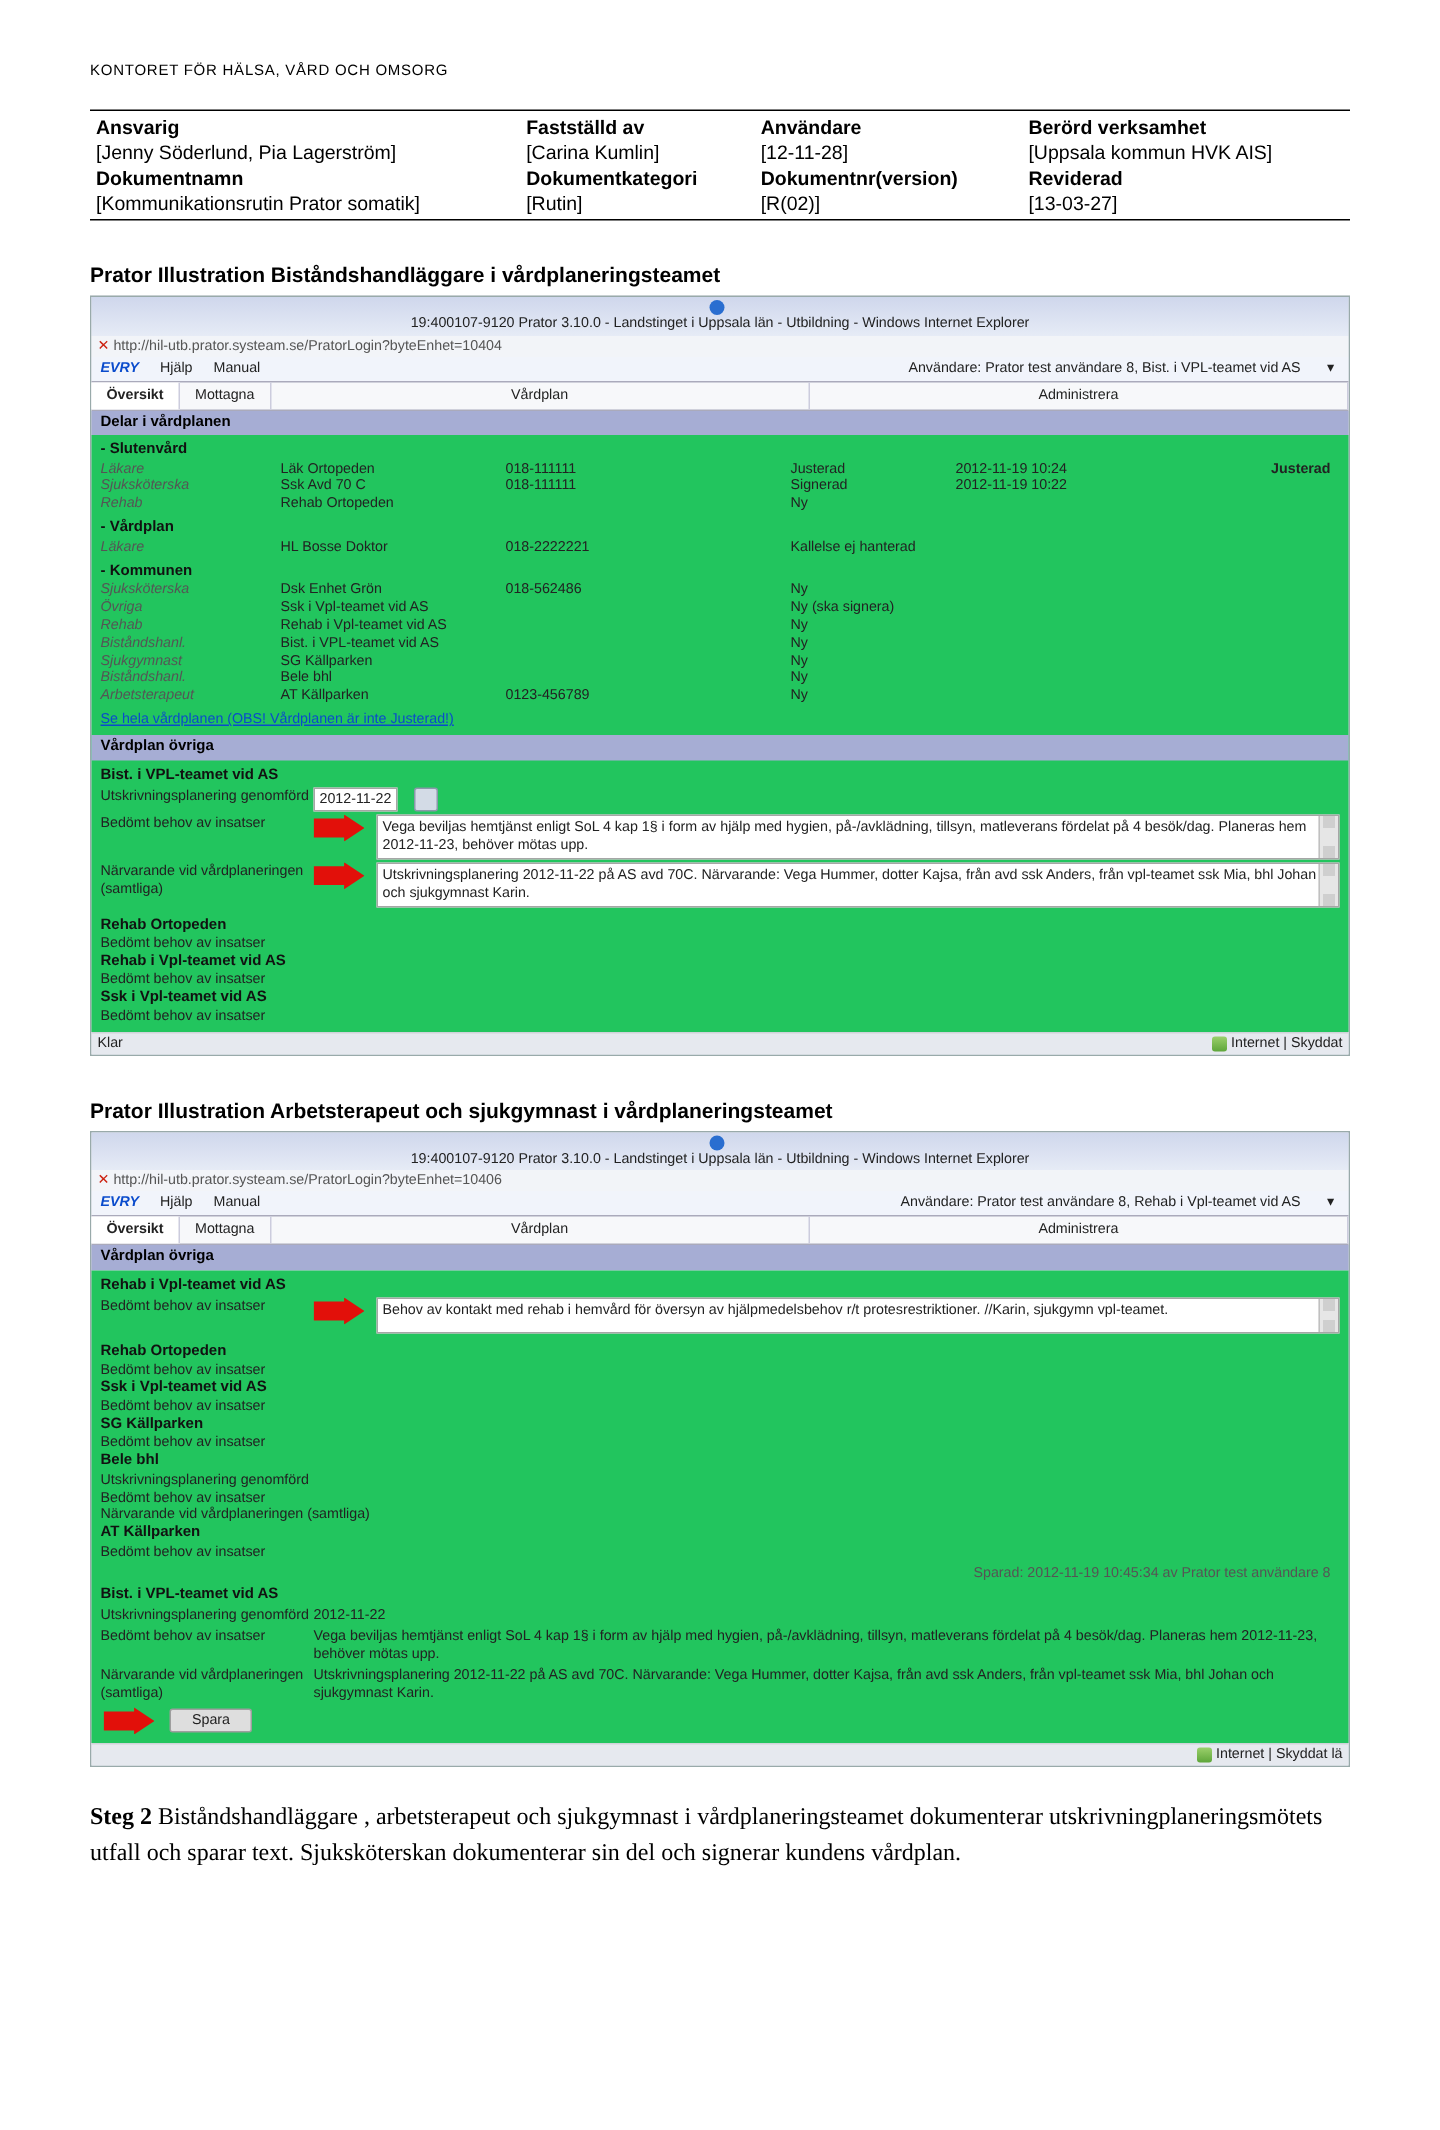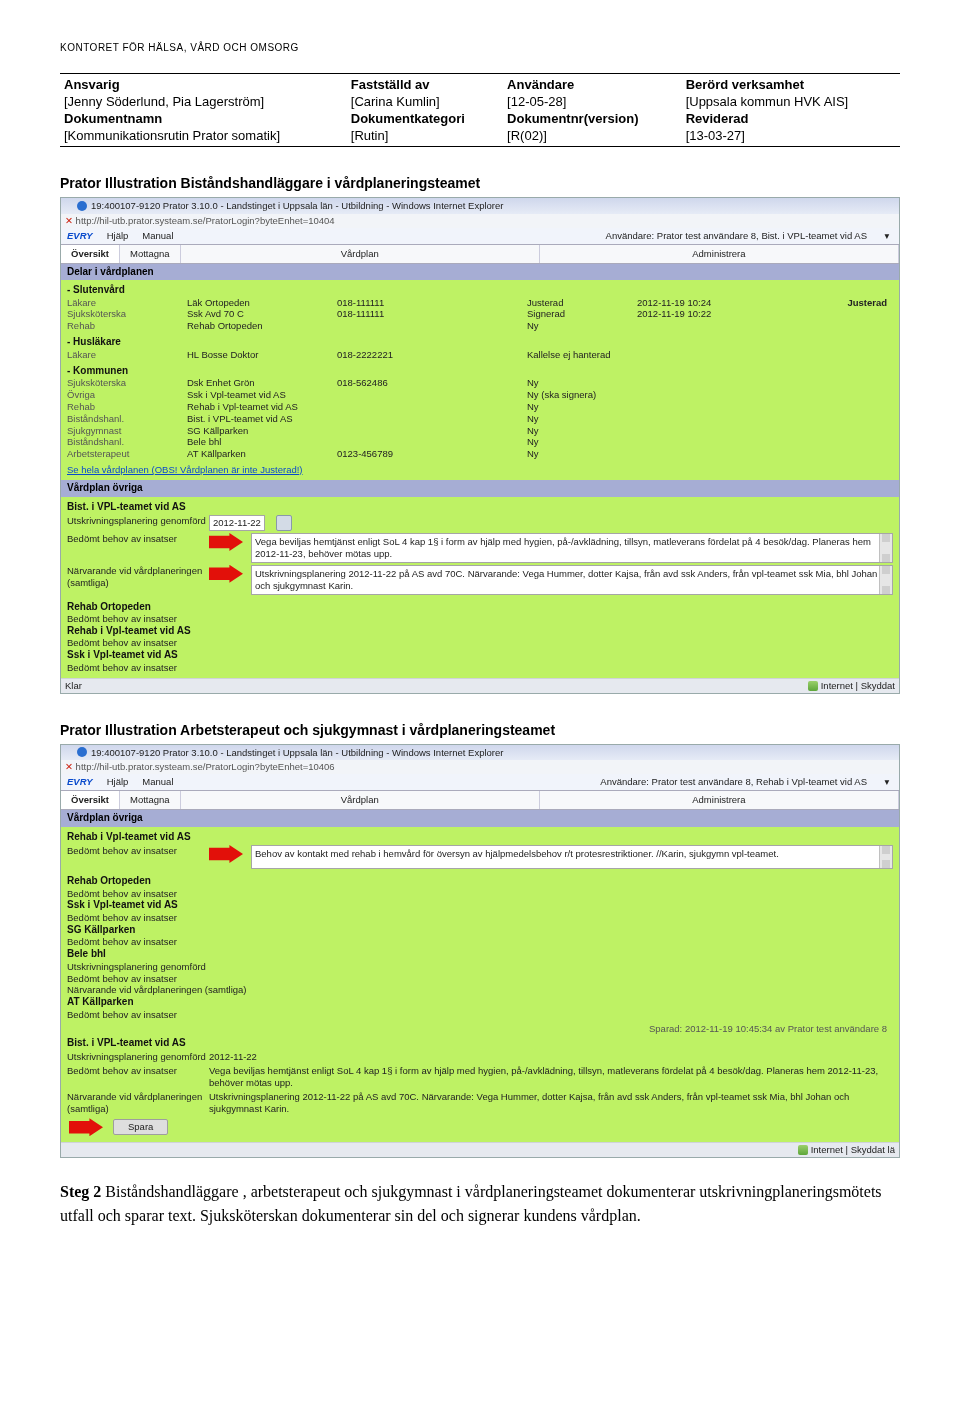--- a/index.html
+++ b/index.html
@@ -15,35 +15,35 @@
   .rule { border-top:1px solid #000; margin:20px 0 2px 0; }
   .rule.thin { margin:2px 0; }
 
   .meta-table { width:100%; font-size:13px; border-collapse:collapse; }
   .meta-table td { padding:1px 4px; vertical-align:top; }
   .meta-table .hdr td { font-weight:700; }
 
   .section-title { font-size:14px; font-weight:700; margin:28px 0 6px 0; }
 
   .screenshot { border:1px solid #9aa; background:#eef0f5; font-size:9.5px; line-height:1.25; font-family:Tahoma,Arial,sans-serif; color:#222; margin-bottom:18px; }
-  .ie-title { background:linear-gradient(#cfd7ec,#e6ebf6); padding:2px 16px; display:flex; align-items:center; }
+  .ie-title { background:linear-gradient(#cfd7ec,#e6ebf6); padding:2px 0; display:flex; align-items:center;flex-direction:column; }
   .ie-icon { width:10px; height:10px; background:#2a6ed0; border-radius:50%; margin-right:4px; }
   .addr { background:#f2f4f8; padding:1px 4px; color:#555; display:flex; align-items:center; }
   .evry { background:#f1f4fb; padding:2px 6px; display:flex; gap:14px; }
   .evry .user { margin-left:auto; }
   .tabs { background:#f7f8fa; display:flex; border-top:1px solid #aab; border-bottom:1px solid #aab; }
   .tabs > div { padding:3px 10px; border-right:1px solid #ccd; }
   .tabs .first { font-weight:700; background:#fff; }
   .darktab { background:#a6add4; color:#000; font-weight:700; padding:2px 6px; font-size:10px; }
 
-  .pane { background:#bef264; padding:4px 6px; }
+  .pane { background:#22c55e; padding:4px 6px; }
   .pane .group { margin-bottom:4px; }
   .pane .groupname { font-weight:700; font-size:10px; color:#111; }
   .row { display:flex; }
-  .row > .c1 { width:120px; color:#555; }
+  .row > .c1 { width:120px; color:#555;font-style:italic; }
   .row > .c2 { width:150px; }
   .row > .c3 { width:190px; }
   .row > .c4 { width:110px; }
   .row > .c5 { flex:1; }
   .blue { color:#0a4bcc; text-decoration:underline; }
 
   .fld { display:flex; align-items:flex-start; margin:2px 0; }
   .fld .lbl { width:142px; font-size:9.5px; color:#222; }
   .fld .ctrl { flex:1; font-size:9.5px; display:flex; align-items:flex-start; gap:4px; }
   .ta { flex:1; background:#fff; border:1px solid #a6a6a6; padding:2px 3px; min-height:18px; position:relative; }
@@ -78,21 +78,21 @@
     <tbody>
         <tr class="hdr">
       <td>Ansvarig</td>
       <td>Fastställd av</td>
       <td>Användare</td>
       <td>Berörd verksamhet</td>
     </tr>
     <tr>
       <td>[Jenny Söderlund, Pia Lagerström]</td>
       <td>[Carina Kumlin]</td>
-      <td>[12-05-28]</td>
+      <td>[12-11-28]</td>
       <td>[Uppsala kommun HVK AIS]</td>
     </tr>
     <tr class="hdr">
       <td>Dokumentnamn</td>
       <td>Dokumentkategori</td>
       <td>Dokumentnr(version)</td>
       <td>Reviderad</td>
     </tr>
     <tr>
       <td>[Kommunikationsrutin Prator somatik]</td>
@@ -149,21 +149,21 @@
             <div class="row">
               <span class="c1">Rehab</span>
               <span class="c2">Rehab Ortopeden</span>
               <span class="c3"></span>
               <span class="c4">Ny</span>
               <span class="c5"></span>
             </div>
           </div>
       </div>
       <div class="group">
-        <div class="groupname">- Husläkare</div>
+        <div class="groupname">- Vårdplan</div>
         <div class="row">
             <span class="c1">Läkare</span>
             <span class="c2">HL Bosse Doktor</span>
             <span class="c3">018-2222221</span>
             <span class="c4">Kallelse ej hanterad</span>
           </div>
       </div>
       <div class="group">
         <div class="groupname">- Kommunen</div>
         <div id="rows-kom">

